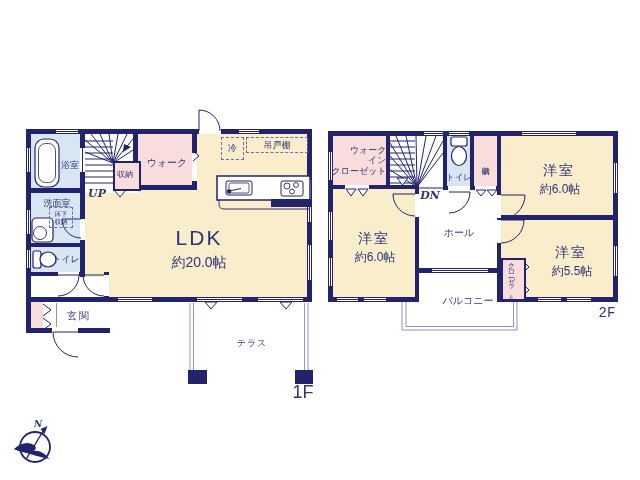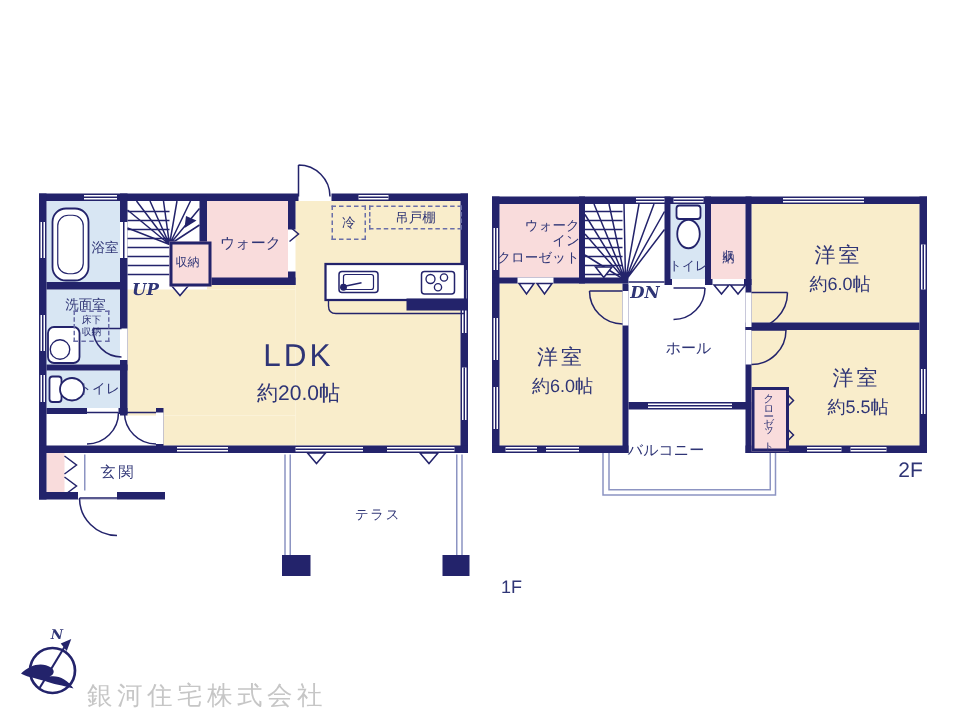--- a/index.html
+++ b/index.html
@@ -208,37 +208,36 @@
   <div class="lbl" style="left:70px;top:165px;font-size:9px;">浴室</div>
   <div class="lbl" style="left:57px;top:203px;font-size:9px;">洗面室</div>
   <div class="lbl" style="left:66px;top:259px;font-size:9px;">トイレ</div>
   <div class="lbl" style="left:79px;top:316px;font-size:10px;letter-spacing:2px;">玄関</div>
   <div class="lbl" style="left:125px;top:175px;font-size:8px;">収納</div>
   <div class="lbl" style="left:167px;top:163px;font-size:10px;">ウォーク</div>
   <div class="lbl updn" style="left:97px;top:194px;font-size:11px;">UP</div>
   <div class="lbl" style="left:199px;top:238px;font-size:21px;letter-spacing:2px;">LDK</div>
   <div class="lbl" style="left:199px;top:262px;font-size:14px;">約20.0帖</div>
   <div class="lbl" style="left:252px;top:343px;font-size:9px;letter-spacing:1px;">テラス</div>
-  <div class="lbl" style="left:303px;top:392px;font-size:12px;margin-left:38px;">1F</div>
+  <div class="lbl" style="left:303px;top:392px;font-size:18px;">1F</div>
 
   <div class="lbl" style="left:359px;top:161px;font-size:9px;">
     <span>ウォーク</span><br>
     <span>イン</span><br>
     <span>クローゼット</span>
   </div>
   <div class="lbl updn" style="left:430px;top:196px;font-size:11px;">DN</div>
   <div class="lbl" style="left:459px;top:178px;font-size:8.5px;">トイレ</div>
   <div class="lbl vlbl" style="left:485px;top:161px;font-size:8px;">収納</div>
   <div class="lbl" style="left:559px;top:170px;font-size:14px;letter-spacing:2px;">洋室</div>
   <div class="lbl" style="left:560px;top:190px;font-size:12px;">約6.0帖</div>
   <div class="lbl" style="left:374px;top:238px;font-size:14px;letter-spacing:2px;">洋室</div>
   <div class="lbl" style="left:375px;top:258px;font-size:12px;">約6.0帖</div>
   <div class="lbl" style="left:571px;top:252px;font-size:14px;letter-spacing:2px;">洋室</div>
   <div class="lbl" style="left:572px;top:272px;font-size:12px;">約5.5帖</div>
   <div class="lbl" style="left:459px;top:233px;font-size:10px;">ホール</div>
-  <div class="lbl" style="left:444px;top:301px;font-size:10px;">バルコニー</div>
+  <div class="lbl" style="left:468px;top:301px;font-size:10px;">バルコニー</div>
   <div class="lbl vlbl" style="left:511px;top:277px;font-size:7px;letter-spacing:0;">クローゼット</div>
-  <div class="lbl" style="left:607px;top:313px;font-size:14px;">2F</div>
+  <div class="lbl" style="left:607px;top:313px;font-size:14px;font-family:Liberation Mono, monospace;">2F</div>
 
   <div class="lbl updn" style="left:38px;top:424px;font-size:9px;">N</div>
-  <div class="company" style="left:58px;top:452px;font-size:17px;">銀河住宅株式会社</div>
 
 </div>
 
 </body></html>

